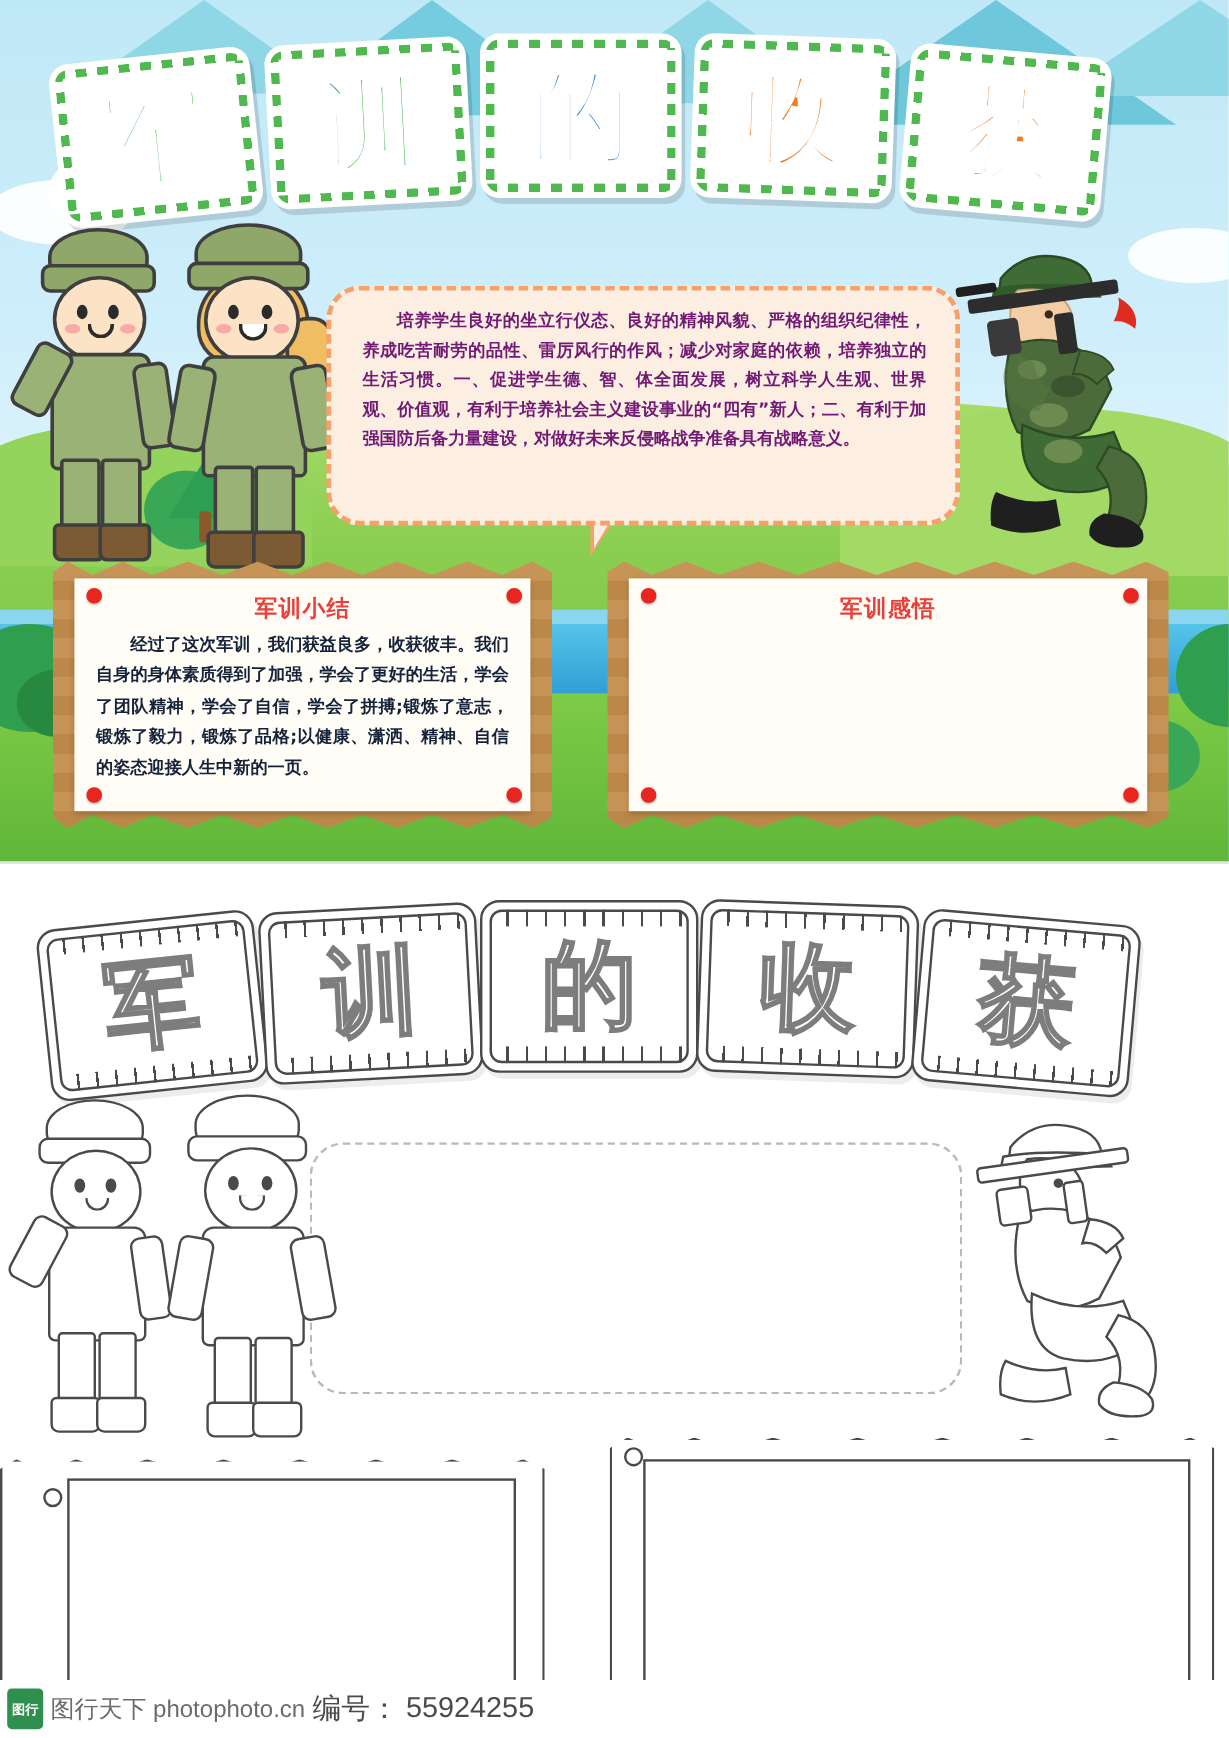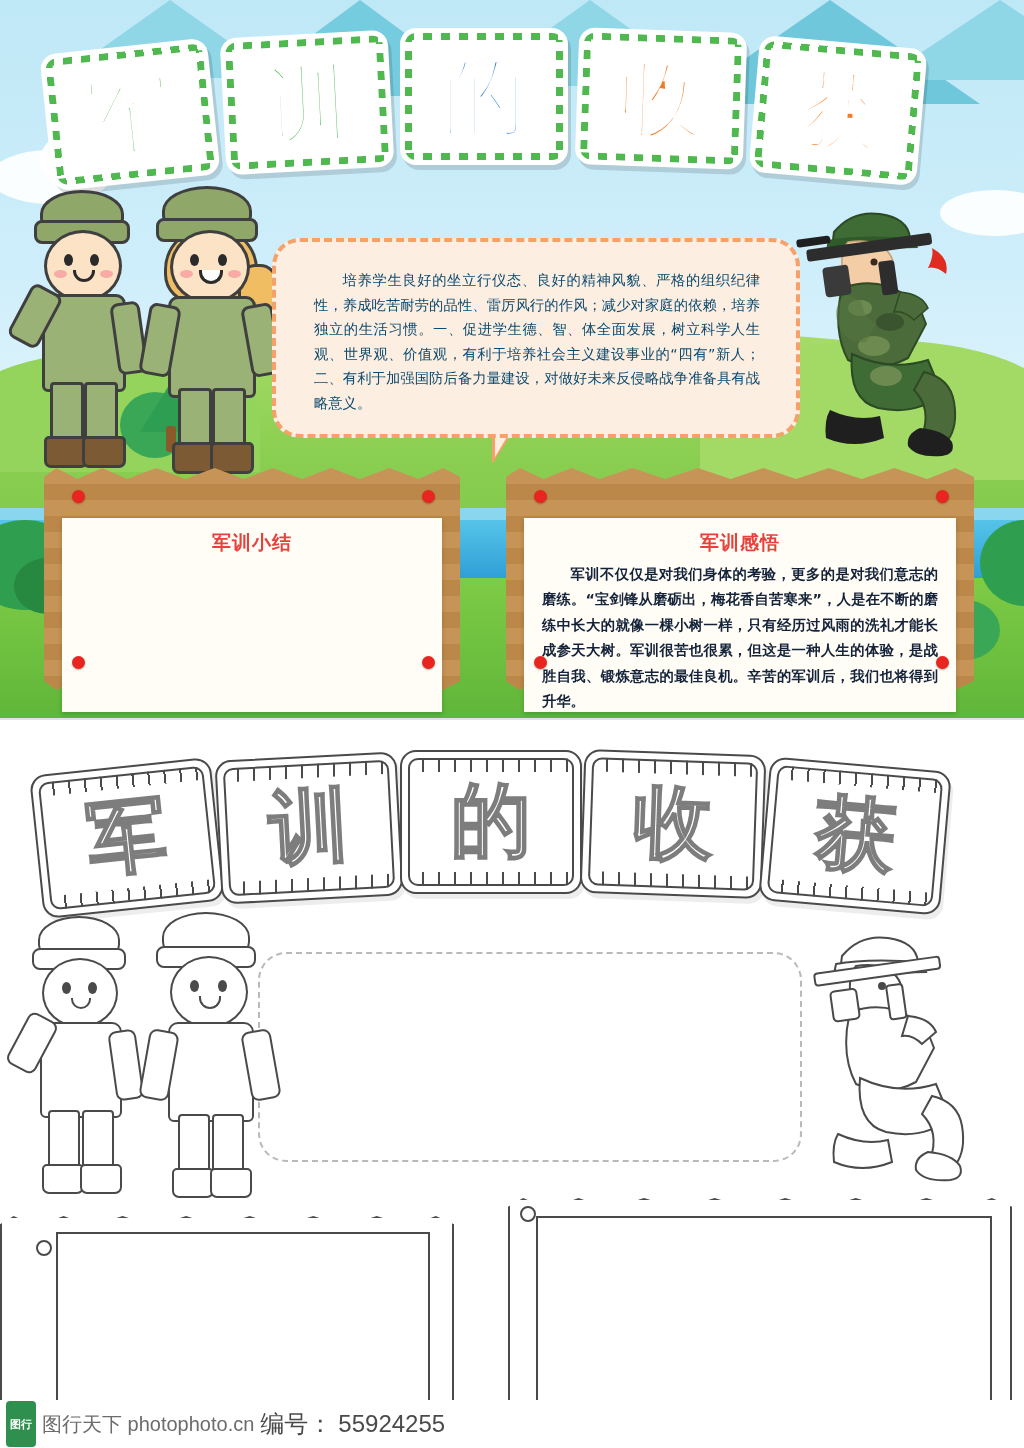--- a/index.html
+++ b/index.html
@@ -103,37 +103,37 @@
   .bubble-tail2{
     position:absolute;left:495px;top:430px;width:0;height:0;
     border-style:solid;border-width:27px 16px 0 0;
     border-color:#fdeee2 transparent transparent transparent;
   }
   .bubble h3{
     margin:2px 0 6px;text-align:center;color:#e8413c;font-size:19px;letter-spacing:1px;
     font-family:"DejaVu Sans","Liberation Sans",sans-serif;
   }
   .bubble p{
-    margin:16px;font-size:14.3px;line-height:1.72;color:#0c4a6e;text-align:justify;text-indent:2em;
-    font-family:"DejaVu Sans","Liberation Sans",sans-serif;font-weight:normal;
+    margin:4px;font-size:14.3px;line-height:1.72;color:#701a75;text-align:justify;text-indent:2em;
+    font-family:"DejaVu Sans","Liberation Sans",sans-serif;font-weight:bold;
   }
 
   
   .board{position:absolute;}
   .plank{
     position:absolute;left:0;top:0;width:100%;height:100%;
     background:repeating-linear-gradient(180deg,#c79457 0 16px,#bb8849 16px 32px);
     border-radius:4px;
     clip-path:polygon(0 4%,3% 0,8% 5%,14% 0,20% 5%,27% 0,34% 5%,41% 0,48% 5%,55% 0,62% 5%,69% 0,76% 5%,83% 0,90% 5%,96% 0,100% 4%,
                       100% 96%,96% 100%,90% 95%,83% 100%,76% 95%,69% 100%,62% 95%,55% 100%,48% 95%,41% 100%,34% 95%,27% 100%,20% 95%,14% 100%,8% 95%,3% 100%,0 96%);
   }
   .paper{
     position:absolute;background:#fffdf6;
     box-shadow:0 2px 5px rgba(0,0,0,.18);
-    box-sizing:border-box;padding:12px 18px 10px;margin-top:36px;
+    box-sizing:border-box;padding:12px 18px 10px;
   }
   .paper h3{
     margin:0 0 6px;text-align:center;font-size:19px;color:#e8413c;letter-spacing:1px;
     font-family:"DejaVu Sans","Liberation Sans",sans-serif;
   }
   .paper p{
     margin:0;font-size:14.3px;line-height:1.78;color:#15233a;text-align:justify;text-indent:2em;
     font-family:"DejaVu Sans","Liberation Sans",sans-serif;font-weight:bold;
   }
   .pin{position:absolute;width:13px;height:13px;border-radius:50%;background:#e8251f;box-shadow:0 1px 2px rgba(0,0,0,.3);}
@@ -203,21 +203,21 @@
   .ol .arm{position:absolute;border:2px solid #4a4a4a;border-radius:8px;background:#fff;}
   .ol .eye{position:absolute;width:9px;height:12px;background:#4a4a4a;border-radius:50%;}
   .ol .mouth{position:absolute;border:2px solid #4a4a4a;border-top:none;border-radius:0 0 14px 14px;}
 
   
   .footer{
     position:absolute;left:0;top:1400px;width:1024px;height:48px;background:#ffffff;
     display:flex;align-items:center;gap:6px;padding-left:6px;box-sizing:border-box;
   }
   .footer .logo{
-    width:30px;height:46px;background:#2f8f4e;color:#fff;border-radius:4px;
+    width:30px;height:34px;background:#2f8f4e;color:#fff;border-radius:4px;
     display:flex;align-items:center;justify-content:center;font-size:11px;font-weight:bold;
     font-family:"DejaVu Sans","Liberation Sans",sans-serif;
   }
   .footer .site{font-size:20px;color:#6c6c6c;font-family:"Liberation Sans",sans-serif;}
   .footer .code{font-size:24px;color:#4a4a4a;font-family:"Liberation Sans",sans-serif;}
 </style>
 </head>
 <body>
 
 <div class="page">
@@ -346,32 +346,32 @@
     <div class="bubble-tail"></div>
     <div class="bubble-tail2"></div>
     <div class="bubble">
       <p>培养学生良好的坐立行仪态、良好的精神风貌、严格的组织纪律性，养成吃苦耐劳的品性、雷厉风行的作风；减少对家庭的依赖，培养独立的生活习惯。一、促进学生德、智、体全面发展，树立科学人生观、世界观、价值观，有利于培养社会主义建设事业的“四有”新人；二、有利于加强国防后备力量建设，对做好未来反侵略战争准备具有战略意义。</p>
     </div>
 
     <div class="board boardL">
       <div class="plank"></div>
       <div class="paper" style="left:18px;top:14px;width:380px;height:194px;">
         <h3>军训小结</h3>
+        <p>经过了这次军训，我们获益良多，收获彼丰。我们自身的身体素质得到了加强，学会了更好的生活，学会了团队精神，学会了自信，学会了拼搏;锻炼了意志，锻炼了毅力，锻炼了品格;以健康、潇洒、精神、自信的姿态迎接人生中新的一页。</p>
       </div>
       <div class="pin" style="left:28px;top:22px;"></div>
       <div class="pin" style="left:378px;top:22px;"></div>
       <div class="pin" style="left:28px;top:188px;"></div>
       <div class="pin" style="left:378px;top:188px;"></div>
     </div>
 
     <div class="board boardR">
       <div class="plank"></div>
       <div class="paper" style="left:18px;top:14px;width:432px;height:194px;">
         <h3>军训感悟</h3>
-        <p>军训不仅仅是对我们身体的考验，更多的是对我们意志的磨练。“宝剑锋从磨砺出，梅花香自苦寒来”，人是在不断的磨练中长大的就像一棵小树一样，只有经历过风雨的洗礼才能长成参天大树。军训很苦也很累，但这是一种人生的体验，是战胜自我、锻炼意志的最佳良机。辛苦的军训后，我们也将得到升华。</p>
       </div>
       <div class="pin" style="left:28px;top:22px;"></div>
       <div class="pin" style="left:430px;top:22px;"></div>
       <div class="pin" style="left:28px;top:188px;"></div>
       <div class="pin" style="left:430px;top:188px;"></div>
     </div>
   </div>
 
   <div class="lineart">
 

